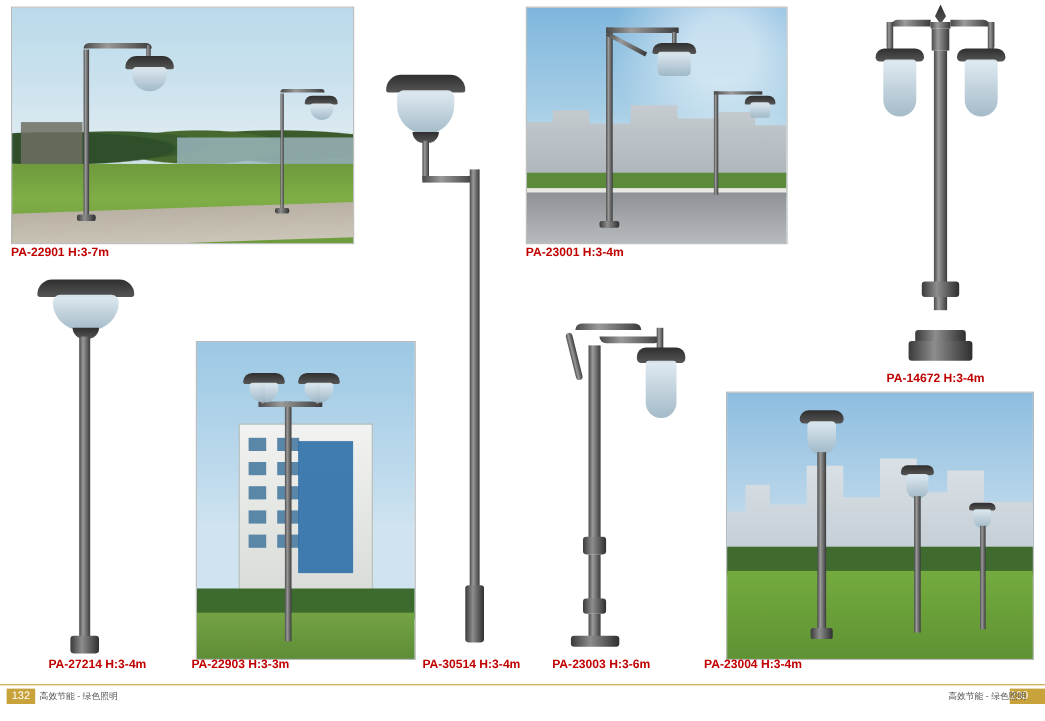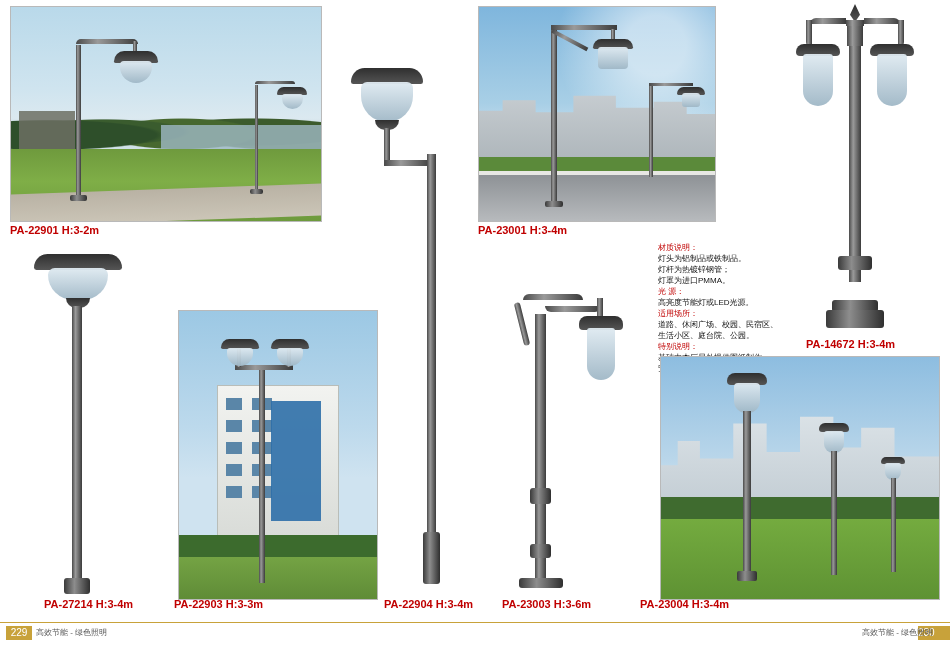--- a/index.html
+++ b/index.html
@@ -104,32 +104,32 @@
     </div>
 
     <div class="lamp" style="left:236px;top:56px;width:60px;height:132px;">
       <div class="pole" style="left:8px;top:22px;width:3px;height:106px;"></div>
       <div class="pole" style="left:8px;top:18px;width:40px;height:3px;border-radius:20px 20px 0 0;"></div>
       <div class="shade" style="left:30px;top:24px;width:30px;height:8px;border-radius:15px 15px 3px 3px;"></div>
       <div class="glass" style="left:35px;top:31px;width:21px;height:15px;border-radius:3px 3px 11px 11px;"></div>
       <div class="base" style="left:3px;top:126px;width:13px;height:5px;"></div>
     </div>
   </div>
-  <div class="cap" style="left:10px;top:224px;">PA-22901 H:3-2m</div>
+  <div class="cap" style="left:10px;top:224px;">PA-22901 H:3-7m</div>
 
   <div class="lamp" style="left:345px;top:60px;width:110px;height:540px;">
     <div class="shade" style="left:6px;top:8px;width:72px;height:16px;border-radius:36px 36px 6px 6px;"></div>
     <div class="glass" style="left:16px;top:22px;width:52px;height:40px;border-radius:6px 6px 26px 26px;"></div>
     <div class="shade" style="left:30px;top:60px;width:24px;height:10px;border-radius:0 0 10px 10px;"></div>
     <div class="pole" style="left:39px;top:68px;width:6px;height:36px;"></div>
     <div class="pole" style="left:39px;top:100px;width:48px;height:6px;"></div>
     <div class="pole" style="left:82px;top:94px;width:9px;height:424px;"></div>
     <div class="base" style="left:78px;top:472px;width:17px;height:52px;border-radius:3px;"></div>
   </div>
-  <div class="cap" style="left:384px;top:598px;">PA-22904 H:3-4m</div>
+  <div class="cap" style="left:384px;top:598px;">PA-30514 H:3-4m</div>
 
   <div class="lamp" style="left:20px;top:248px;width:120px;height:348px;">
     <div class="shade" style="left:14px;top:6px;width:88px;height:16px;border-radius:44px 44px 8px 8px;"></div>
     <div class="glass" style="left:28px;top:20px;width:60px;height:32px;border-radius:8px 8px 30px 30px;"></div>
     <div class="shade" style="left:46px;top:50px;width:24px;height:10px;border-radius:0 0 10px 10px;"></div>
     <div class="pole" style="left:52px;top:58px;width:10px;height:276px;"></div>
     <div class="base" style="left:44px;top:330px;width:26px;height:16px;border-radius:3px;"></div>
   </div>
   <div class="cap" style="left:44px;top:598px;">PA-27214 H:3-4m</div>
 
@@ -181,34 +181,20 @@
     </div>
     <div class="lamp" style="left:160px;top:66px;width:72px;height:104px;">
       <div class="pole" style="left:10px;top:10px;width:4px;height:94px;"></div>
       <div class="pole" style="left:10px;top:10px;width:44px;height:3px;"></div>
       <div class="shade" style="left:38px;top:14px;width:28px;height:8px;border-radius:14px 14px 3px 3px;"></div>
       <div class="glass" style="left:43px;top:20px;width:18px;height:14px;border-radius:3px 3px 3px 3px;"></div>
     </div>
   </div>
   <div class="cap" style="left:478px;top:224px;">PA-23001 H:3-4m</div>
 
-  <div class="specs">
-    <p>材质说明：</p>
-    <p class="blk">灯头为铝制品或铁制品。</p>
-    <p class="blk">灯杆为热镀锌钢管；</p>
-    <p class="blk">灯罩为进口PMMA。</p>
-    <p>光  源：</p>
-    <p class="blk">高亮度节能灯或LED光源。</p>
-    <p>适用场所：</p>
-    <p class="blk">道路、休闲广场、校园、民宿区、</p>
-    <p class="blk">生活小区、庭台院、公园。</p>
-    <p>特别说明：</p>
-    <p class="blk">基础由本厂另外提供图纸制作。</p>
-    <p class="blk">安装时必须保证灯杆安全接地。</p>
-  </div>
 
   <div class="lamp" style="left:790px;top:4px;width:130px;height:330px;">
 
     <div class="shade" style="left:60px;top:0px;width:10px;height:18px;clip-path:polygon(50% 0,100% 60%,50% 100%,0 60%);"></div>
 
     <div class="pole" style="left:20px;top:14px;width:36px;height:6px;border-radius:18px 0 0 0;"></div>
     <div class="pole" style="left:74px;top:14px;width:36px;height:6px;border-radius:0 18px 0 0;"></div>
     <div class="pole" style="left:16px;top:16px;width:6px;height:28px;border-radius:0 0 0 10px;"></div>
     <div class="pole" style="left:108px;top:16px;width:6px;height:28px;border-radius:0 0 10px 0;"></div>
     <div class="pole" style="left:56px;top:16px;width:18px;height:6px;"></div>
@@ -263,18 +249,18 @@
     </div>
     <div class="lamp" style="left:212px;top:96px;width:50px;height:120px;">
       <div class="shade" style="left:8px;top:4px;width:24px;height:7px;border-radius:5px 5px 2px 2px;"></div>
       <div class="glass" style="left:12px;top:10px;width:16px;height:17px;border-radius:2px 2px 8px 8px;"></div>
       <div class="pole" style="left:18px;top:25px;width:5px;height:94px;"></div>
     </div>
   </div>
   <div class="cap" style="left:640px;top:598px;">PA-23004 H:3-4m</div>
 
   <div class="rule"></div>
-  <div class="pgl">229</div>
+  <div class="pgl">132</div>
   <div class="ftl">高效节能 - 绿色照明</div>
   <div class="pgr">230</div>
   <div class="ftr">高效节能 - 绿色照明</div>
 
 </div>
 
 </body></html>

